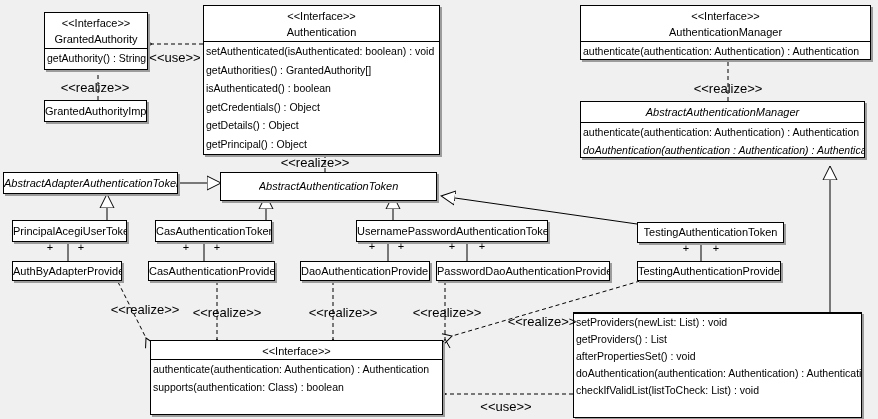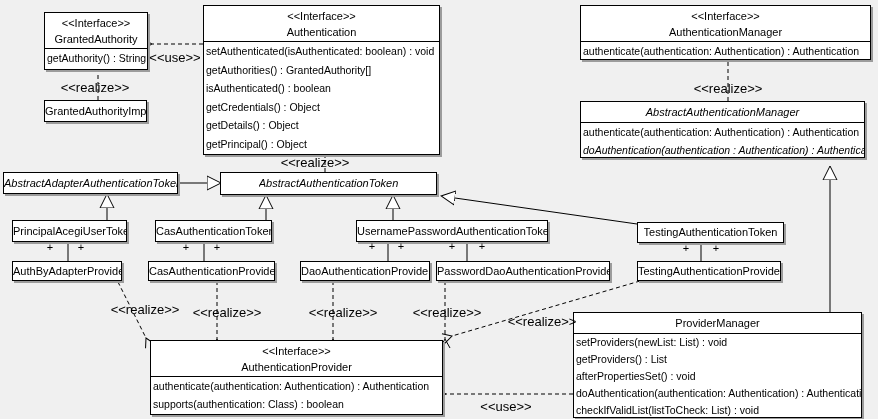--- a/index.html
+++ b/index.html
@@ -116,21 +116,21 @@
   </div>
 
   <div class="uml-box title-only" style="left:44px;top:100px;width:103px;height:22px">
     <div class="uml-name">GrantedAuthorityImpl</div>
   </div>
 
   <div class="uml-box title-only" style="left:3px;top:172px;width:175px;height:22px">
     <div class="uml-name italic">AbstractAdapterAuthenticationToken</div>
   </div>
 
-  <div class="uml-box title-only" style="left:220px;top:172px;width:217px;height:23px">
+  <div class="uml-box title-only" style="left:220px;top:172px;width:217px;height:29px">
     <div class="uml-name italic">AbstractAuthenticationToken</div>
   </div>
 
   <div class="uml-box title-only" style="left:12px;top:220px;width:115px;height:22px">
     <div class="uml-name">PrincipalAcegiUserToken</div>
   </div>
   <div class="uml-box title-only" style="left:155px;top:220px;width:117px;height:22px">
     <div class="uml-name">CasAuthenticationToken</div>
   </div>
   <div class="uml-box title-only" style="left:356px;top:220px;width:192px;height:22px">
@@ -152,30 +152,28 @@
   <div class="uml-box title-only" style="left:436px;top:261px;width:174px;height:20px">
     <div class="uml-name">PasswordDaoAuthenticationProvider</div>
   </div>
   <div class="uml-box title-only" style="left:637px;top:261px;width:144px;height:20px">
     <div class="uml-name">TestingAuthenticationProvider</div>
   </div>
 
   <div class="uml-box" style="left:150px;top:340px;width:293px;height:75px">
     <div class="uml-header">
       <div class="uml-stereo">&lt;&lt;Interface&gt;&gt;</div>
-      <div class="uml-name">AuthenticationProvider</div>
     </div>
     <div class="uml-methods">
       <div class="uml-method">authenticate(authentication: Authentication) : Authentication</div>
       <div class="uml-method">supports(authentication: Class) : boolean</div>
     </div>
   </div>
 
   <div class="uml-box m-17" style="left:573px;top:312px;width:289px;height:106px">
-    <div class="uml-title">ProviderManager</div>
     <div class="uml-methods">
       <div class="uml-method">setProviders(newList: List) : void</div>
       <div class="uml-method">getProviders() : List</div>
       <div class="uml-method">afterPropertiesSet() : void</div>
       <div class="uml-method">doAuthentication(authentication: Authentication) : Authentication</div>
       <div class="uml-method">checkIfValidList(listToCheck: List) : void</div>
     </div>
   </div>
 
   <div class="edge-label" style="left:140px;top:50px">&lt;&lt;use&gt;&gt;</div>

